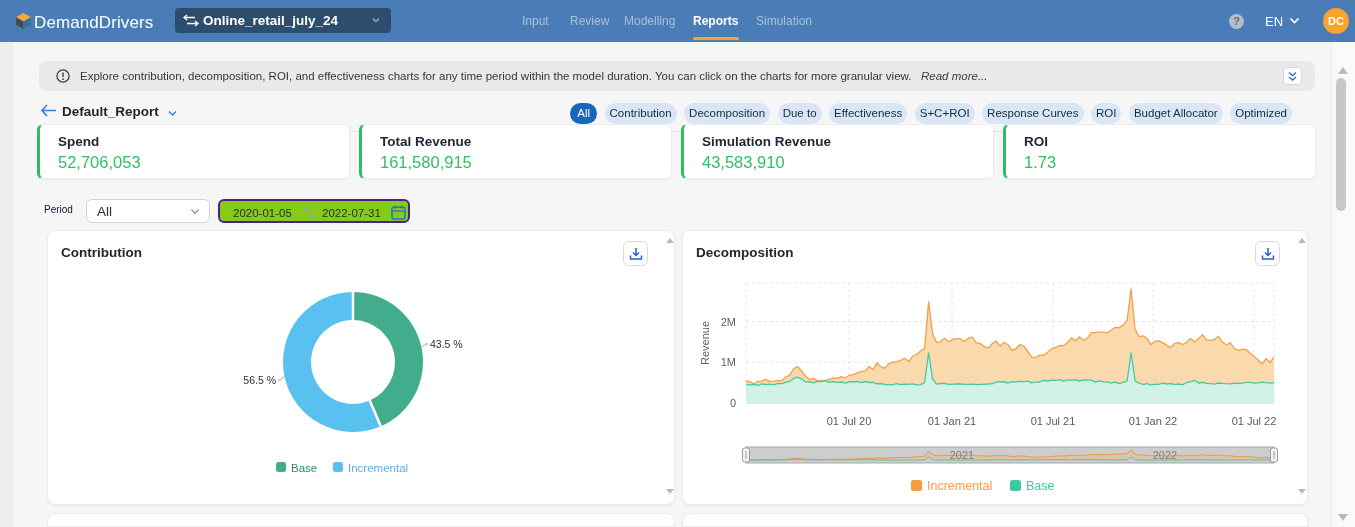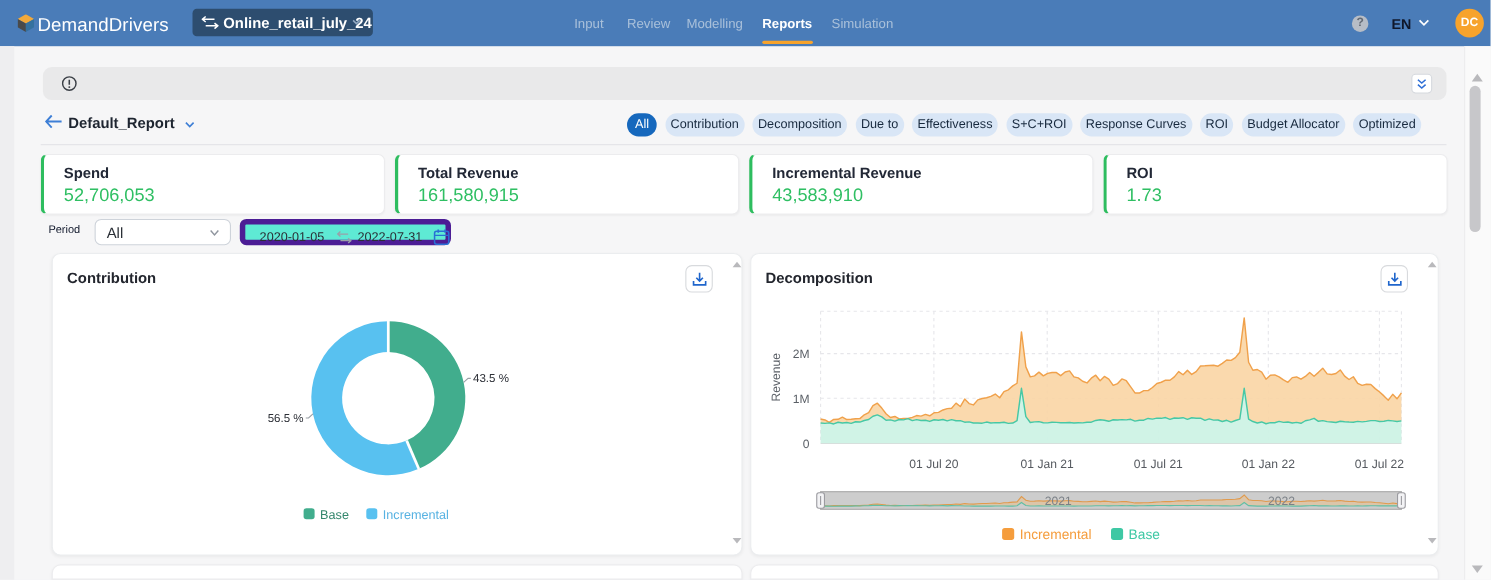--- a/index.html
+++ b/index.html
@@ -2,28 +2,28 @@
 <html><head>
 <meta charset="utf-8">
 <style>
 * { margin:0; padding:0; box-sizing:border-box; }
 html,body { width:1355px; height:527px; overflow:hidden; font-family:"Liberation Sans", sans-serif; background:#f6f6f7; }
 
 
 #hdr { position:absolute; left:0; top:0; width:1355px; height:42px; background:#4a7cb8; }
 #logo { position:absolute; left:16px; top:13px; }
 #brand { position:absolute; left:34px; top:13px; color:#fff; font-size:17px; font-weight:400; letter-spacing:0.1px; }
-#modelbtn { position:absolute; left:175px; top:8px; width:164px; height:25px; background:#2d4d6f; border-radius:4px; color:#fff; }
+#modelbtn { position:absolute; left:175px; top:8px; width:216px; height:25px; background:#2d4d6f; border-radius:4px; color:#fff; }
 #modelbtn .txt { position:absolute; left:28px; top:5px; font-size:13.5px; font-weight:700; }
 #modelbtn .chev { position:absolute; right:10px; top:7px; }
 .nav { position:absolute; top:14px; font-size:12px; color:#a9c0da; }
 .nav.act { color:#fff; font-weight:700; }
 #rep-under { position:absolute; left:693px; top:37px; width:46px; height:3px; background:#f7a32c; border-radius:2px; }
 #help { position:absolute; left:1229px; top:14px; width:15px; height:15px; border-radius:50%; background:#b7bdc6; color:#646b75; font-size:11px; font-weight:700; text-align:center; line-height:15px; }
-#lang { position:absolute; left:1265px; top:14px; color:#0f172a; font-size:13px; font-weight:700; }
+#lang { position:absolute; left:1265px; top:14px; color:#ffffff; font-size:13px; font-weight:400; }
 #avatar { position:absolute; left:1323px; top:8px; width:26px; height:26px; border-radius:50%; background:#f7a32c; color:#fff; font-size:11px; font-weight:700; text-align:center; line-height:26px; }
 
 
 #lstrip { position:absolute; left:0; top:42px; width:13px; height:485px; background:#eeeef0; }
 #sbar { position:absolute; left:1331px; top:42px; width:24px; height:485px; background:#fafafa; border-left:1px solid #ebebed; }
 #sbar .thumb { position:absolute; left:4px; top:36px; width:10px; height:133px; background:#c7c7ca; border-radius:5px; }
 .tri-up { width:0; height:0; border-left:5px solid transparent; border-right:5px solid transparent; border-bottom:7px solid #b9b9bc; }
 .tri-dn { width:0; height:0; border-left:5px solid transparent; border-right:5px solid transparent; border-top:7px solid #b9b9bc; }
 
 
@@ -35,29 +35,29 @@
 
 #backarrow { position:absolute; left:40px; top:104px; }
 #rpt { position:absolute; left:62px; top:104px; font-size:13.5px; font-weight:700; color:#1e2530; }
 #rptchev { position:absolute; left:167px; top:109px; }
 .chiprow { position:absolute; top:103px; left:0; width:1292px; display:flex; justify-content:flex-end; gap:7.5px; }
 .chip { height:21px; line-height:21px; border-radius:11px; background:#d9e6f6; color:#17293e; font-size:11.5px; padding:0 5px; }
 .chip.on { background:#1668bd; color:#fff; padding:0 7px; }
 #divider { position:absolute; left:37px; top:131px; width:1278px; height:1px; background:#e4e4e7; }
 
 
-.stat { position:absolute; top:140px; width:313px; height:55px; background:#fff; border:1px solid #ececee; border-left:3px solid #2ebd5f; border-radius:6px; box-shadow:0 1px 2px rgba(0,0,0,0.04);text-align:right; }
+.stat { position:absolute; top:124px; width:313px; height:55px; background:#fff; border:1px solid #ececee; border-left:3px solid #2ebd5f; border-radius:6px; box-shadow:0 1px 2px rgba(0,0,0,0.04);text-align:right; }
 .stat .t { position:absolute; left:18px; top:9px; font-size:13.5px; font-weight:700; color:#222836; }
 .stat .v { position:absolute; left:18px; top:28px; font-size:16.5px; font-weight:400; color:#2fbf63; }
 
 
 #periodlbl { position:absolute; left:44px; top:204px; font-size:10px; font-weight:400; color:#0f172a; }
 #allsel { position:absolute; left:86px; top:199px; width:124px; height:24px; border:1px solid #ced3da; border-radius:6px; background:#fff; }
 #allsel .txt { position:absolute; left:10px; top:4px; font-size:13.5px; color:#2a2f36; }
-#dater { position:absolute; left:218px; top:199px; width:192px; height:24px; border:5px solid #4c1d95; border-radius:6px; background:#5eead4; font-size:11.5px; color:#2a2f36;text-align:center; }
+#dater { position:absolute; left:218px; top:199px; width:192px; height:24px; border:2px solid #4c1d95; border-radius:6px; background:#84cc16; font-size:11.5px; color:#2a2f36;text-align:center; }
 
 
 .card { position:absolute; top:230px; height:275px; background:#fff; border:1px solid #ebedef; border-radius:8px; box-shadow:0 1px 3px rgba(0,0,0,0.05); }
 .card .title { position:absolute; left:13px; top:14px; font-size:13.5px; font-weight:700; color:#23262e; }
 .dlbtn { position:absolute; top:10px; width:25px; height:25px; border:1px solid #d8dadd; border-radius:6px; background:#fff; }
 .card2 { position:absolute; top:513px; height:14px; background:#fff; border:1px solid #ececee; border-radius:8px 8px 0 0; box-shadow:0 1px 3px rgba(0,0,0,0.05); }
 </style>
 </head>
 <body>
 
@@ -98,20 +98,21 @@
   <div class="thumb"></div>
   <div class="tri-dn" style="position:absolute;left:6px;top:472px"></div>
 </div>
 
 <div id="banner">
   <svg style="position:absolute;left:17px;top:8px" width="14" height="14" viewBox="0 0 14 14">
     <circle cx="7" cy="7" r="6.1" fill="none" stroke="#3a3f46" stroke-width="1.3"></circle>
     <line x1="7" y1="3.6" x2="7" y2="8" stroke="#3a3f46" stroke-width="1.4"></line>
     <circle cx="7" cy="10.2" r="0.9" fill="#3a3f46"></circle>
   </svg>
+  <div class="txt">Explore contribution, decomposition, ROI, and effectiveness charts for any time period within the model duration. You can click on the charts for more granular view. &nbsp; <span class="more">Read more...</span></div>
 </div>
 <div id="collapse">
   <svg style="position:absolute;left:4px;top:3px" width="9" height="11" viewBox="0 0 9 11">
     <path d="M1 1.5 L4.5 4.5 L8 1.5" stroke="#2f6fd6" stroke-width="1.4" fill="none"></path>
     <path d="M1 6 L4.5 9 L8 6" stroke="#2f6fd6" stroke-width="1.4" fill="none"></path>
   </svg>
 </div>
 
 <svg id="backarrow" width="17" height="13" viewBox="0 0 17 13">
     <path d="M7 1 L2 6.5 L7 12 M2 6.5 L16 6.5" stroke="#3e7fd6" stroke-width="1.7" fill="none"></path>
@@ -138,21 +139,21 @@
 
 <div class="stat" style="left:37px">
     <div class="t">Spend</div>
     <div class="v">52,706,053</div>
   </div>
 <div class="stat" style="left:359px">
     <div class="t">Total Revenue</div>
     <div class="v">161,580,915</div>
   </div>
 <div class="stat" style="left:681px">
-    <div class="t">Incremental Revenue</div>
+    <div class="t">Simulation Revenue</div>
     <div class="v">43,583,910</div>
   </div>
 <div class="stat" style="left:1003px">
     <div class="t">ROI</div>
     <div class="v">1.73</div>
   </div>
 
 <div id="periodlbl">Period</div>
 <div id="allsel">
   <span class="txt">All</span>

